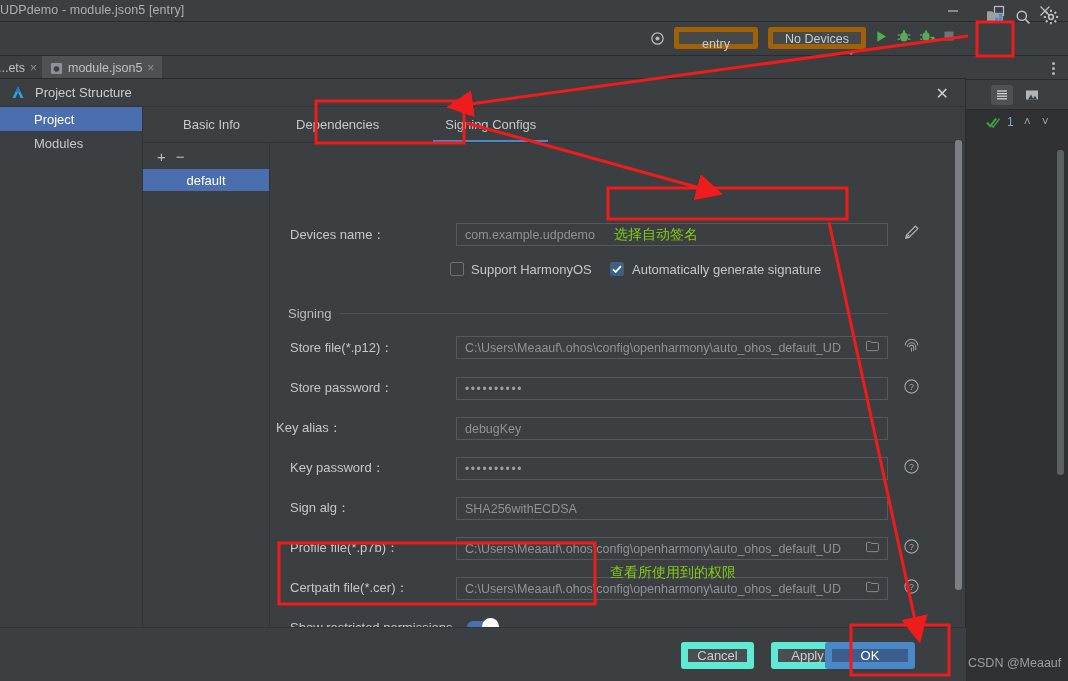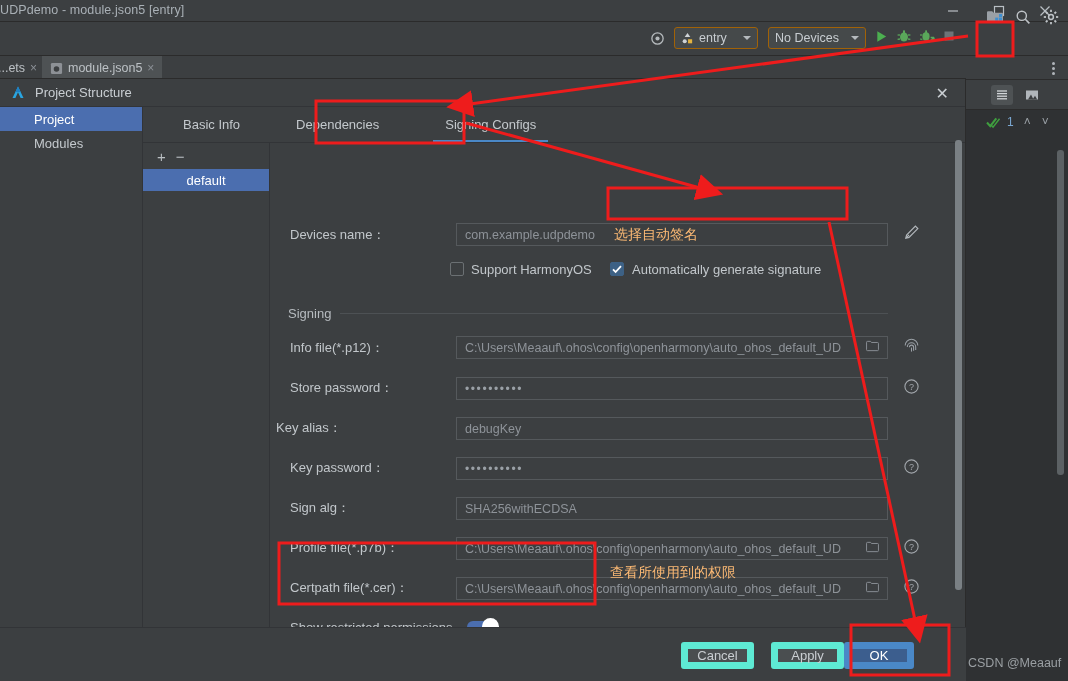--- a/index.html
+++ b/index.html
@@ -41,23 +41,23 @@
   .tb-icons { position: absolute; right: 4px; top: 0; height: 34px; display: flex; align-items: center; gap: 2px; }
   .tb-btn {
     width: 26px; height: 26px; display: flex; align-items: center; justify-content: center;
     border-radius: 3px;
   }
   .tb-target { position: absolute; left: 646px; top: 24px; width: 22px; height: 28px;
     display: flex; align-items: center; justify-content: center; }
 
   .combo {
     position: absolute; top: 27px; height: 22px;
-    border: 1px solid #a16207; border-radius: 3px;
+    border: 5px solid #a16207; border-radius: 3px;
     background: #45494a; color: #c8cdd1; font-size: 12.5px;
-    display: flex; align-items: center; padding: 0 6px; gap: 5px;
+    display: flex; align-items: center; padding: 0 6px; gap: 5px; flex-direction: column;
   }
   #combo-entry { left: 674px; width: 84px; }
   #combo-device { left: 768px; width: 98px; }
   .caret-dn { width: 0; height: 0; border-left: 4px solid transparent; border-right: 4px solid transparent; border-top: 4px solid #b5babd; }
 
   .run-icons { position: absolute; left: 874px; top: 26px; height: 24px; display: flex; align-items: center; gap: 7px; }
 
   
   .tabstrip {
     position: absolute; left: 0; top: 56px; width: 1068px; height: 24px;
@@ -200,21 +200,21 @@
   .btn.primary { background: #3c5e8e; border-color: #4a88c7; color: #ffffff; }
 
   .csdn {
     position: absolute; left: 968px; top: 656px; font-size: 12.5px; color: #9a9fa3;
     white-space: nowrap;
   }
 
   
   .anno { position: absolute; left: 0; top: 0; width: 1068px; height: 681px; pointer-events: none; }
   .ann-text {
-    position: absolute; color: #fdba74; font-size: 14px; white-space: nowrap;
+    position: absolute; color: #84cc16; font-size: 14px; white-space: nowrap;
     font-family: "DejaVu Sans", sans-serif;
   }
 </style>
 </head>
 <body>
 
 <div id="root">
 
   <div class="ide-titlebar">
     <div class="ide-title-text">UDPdemo - module.json5 [entry]</div>
@@ -446,21 +446,21 @@
               </svg>
           </span>
           <span class="cbx-label">Automatically generate signature</span>
         </div>
 
         <div class="sec-head" style="left:18px; top:163px">
           <span>Signing</span>
           <span class="rule"></span>
         </div>
 
-        <div class="flabel" style="left:20px; top:196px">Info file(*.p12)：</div>
+        <div class="flabel" style="left:20px; top:196px">Store file(*.p12)：</div>
         <div class="fld" style="left:186px; top:193px; width:432px">
           <span>C:\Users\Meaauf\.ohos\config\openharmony\auto_ohos_default_UD</span>
           <span class="folder-ic">
             <svg width="13" height="12" viewBox="0 0 14 12">
                 <path d="M0.6 2 A1 1 0 0 1 1.6 1 h3.3 l1 1.2 H12.4 a1 1 0 0 1 1 1 V10 a1 1 0 0 1 -1 1 H1.6 a1 1 0 0 1 -1 -1 Z" fill="none" stroke="#8e9399" stroke-width="1"></path>
               </svg>
           </span>
         </div>
         <div class="hint" style="left:633px; top:194px">
           <svg width="17" height="17" viewBox="0 0 17 17">
@@ -547,21 +547,21 @@
       </div>
     </div>
 
     <div class="dlg-footer">
       <div class="btn" style="left:681px; width:73px">
         <span>Cancel</span>
       </div>
       <div class="btn" style="left:771px; width:73px">
         <span>Apply</span>
       </div>
-      <div class="btn primary" style="left:844px; width:70px">
+      <div class="btn primary" style="left:825px; width:90px">
         <span>OK</span>
       </div>
     </div>
   </div>
 
   <div class="vscroll-dlg"></div>
 
   <div class="csdn">CSDN @Meaauf</div>
 
   <svg class="anno" viewBox="0 0 1068 681">

